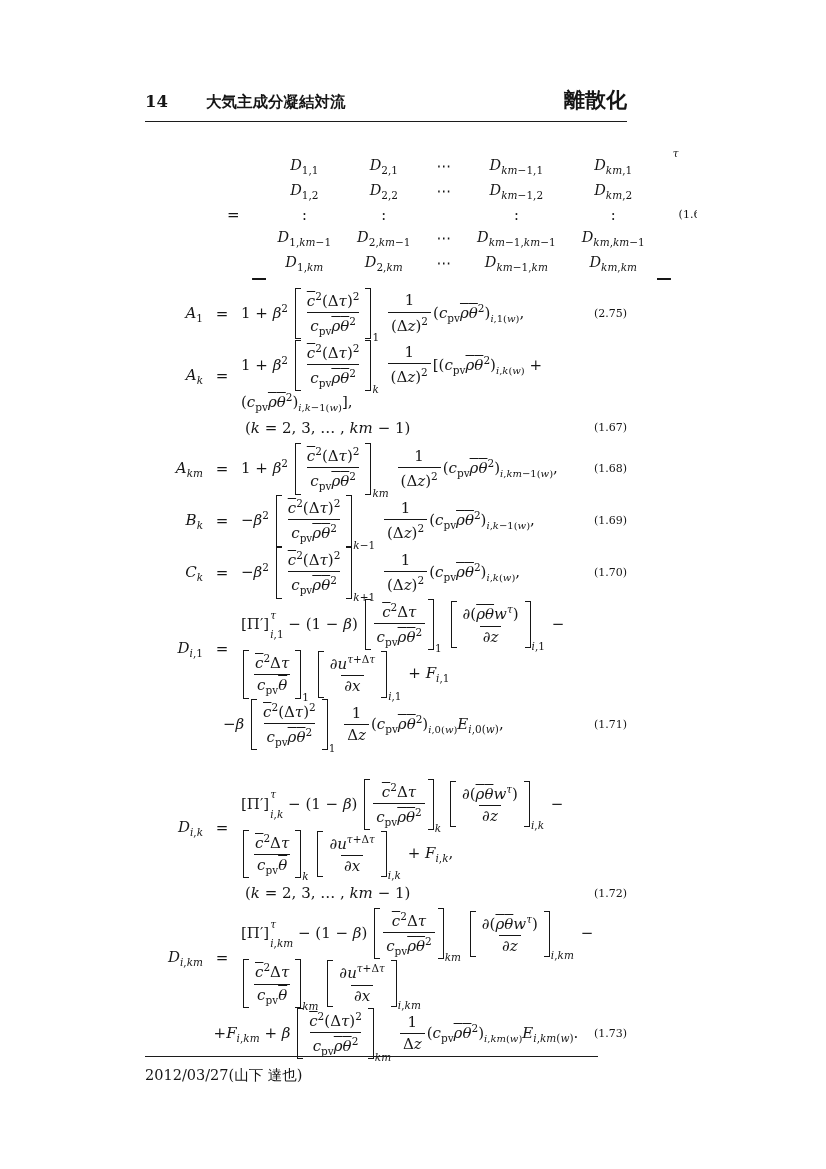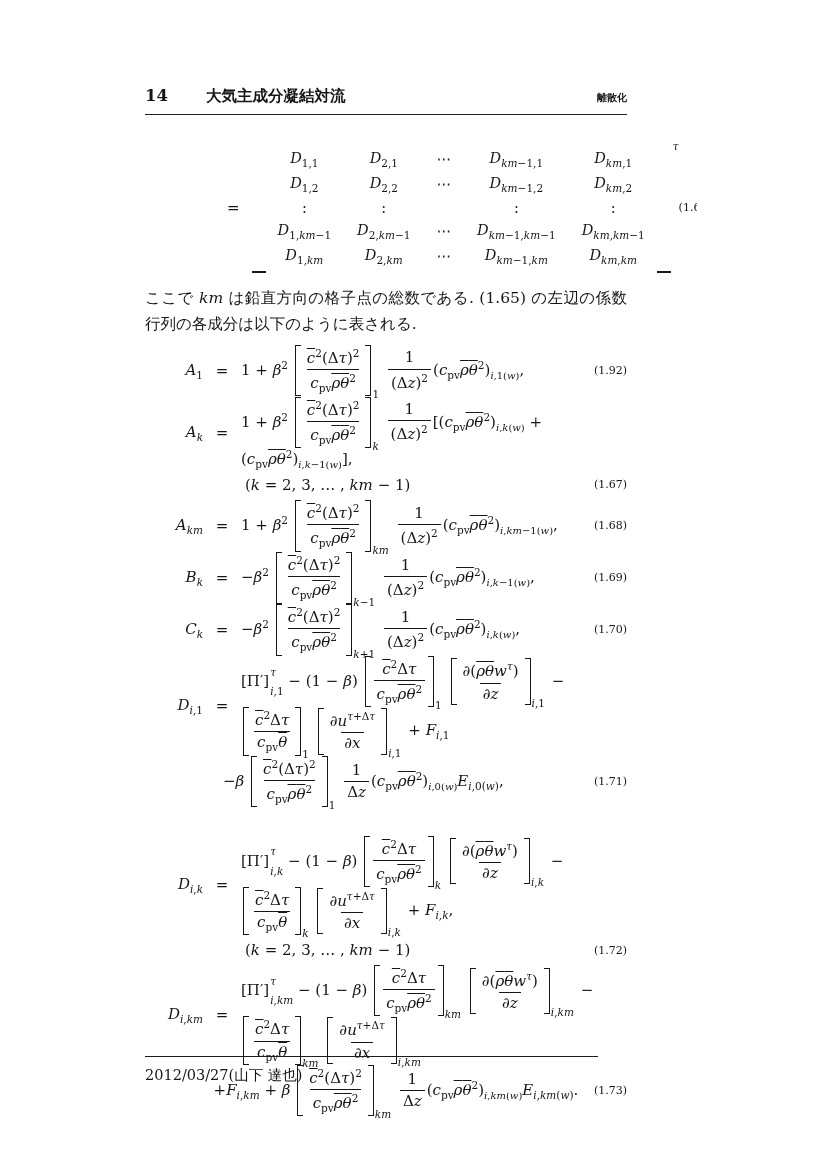--- a/index.html
+++ b/index.html
@@ -3,21 +3,21 @@
 <meta charset="utf-8">
 <style>
   html,body{margin:0;padding:0;background:#ffffff;}
   .page{position:relative;width:697px;height:1169px;background:#fff;color:#161616;
         font-family:"DejaVu Serif","Liberation Serif",serif;box-sizing:border-box;
         padding:86px 70px 0 145px;overflow:hidden;}
   
   .hdr{display:flex;align-items:baseline;padding-bottom:7px;border-bottom:1.6px solid #1c1c1c;}
   .pageno{font-weight:bold;font-size:16.5px;}
   .htitle{margin-left:38px;font-size:15.5px;font-family:"DejaVu Sans","Liberation Sans",sans-serif;font-weight:600;}
-  .hsection{margin-left:auto;font-size:10px;font-family:Liberation Sans, sans-serif;font-weight:600;}
+  .hsection{margin-left:auto;font-size:21px;font-family:Liberation Sans, sans-serif;font-weight:600;}
   
   .matrix-block{display:flex;align-items:center;margin-top:28px;font-size:14.5px;}
   .meq{margin-left:82px;margin-right:12px;font-size:15px;}
   .mwrap{display:flex;align-items:flex-end;}
   .mparen{width:13px;border:1.7px solid #161616;}
   .mpl{border-right:none;border-radius:14px 0 0 14px;}
   .mpr{border-left:none;border-radius:0 14px 14px 0;}
   .mgrid{display:grid;grid-template-columns:repeat(5,auto);column-gap:26px;row-gap:6px;
          justify-items:center;align-items:center;padding:7px 12px;}
   .mtau{font-size:10.5px;font-style:italic;align-self:flex-start;margin:-3px 0 0 2px;}
@@ -94,41 +94,40 @@
           <span>⋯</span>
           <span><i>D</i><sub><i>km</i>−1,<i>km</i></sub></span>
           <span><i>D</i><sub><i>km</i>,<i>km</i></sub></span>
         </span>
       <span class="mparen mpr"></span>
     </span>
     <span class="mtau">τ</span>
     <span class="eqno">(1.65)</span>
   </div>
 
-  <p class="para">ここで <i>km</i> は鉛直方向の格子点の総数である. (1.65) の左辺の係数行列の各成分は以下のように表される.</p>
 
   <div class="equations" id="equations">
       <div class="eqline">
         <span class="elhs"><i>A</i><sub>1</sub></span>
         <span class="erel">=</span>
         <span class="erhs">1 + <i>β</i><sup>2</sup> <span class="gw">
             <span class="gb">
               <span class="sb sbl"></span>
               <span class="frac">
                 <span class="num"><i class="ov">c</i><sup>2</sup>(Δ<i>τ</i>)<sup>2</sup></span>
                 <span class="den"><i>c</i><sub>pv</sub><i class="ov">ρ</i><i class="ov">θ</i><sup>2</sup></span>
               </span>
               <span class="sb sbr"></span>
             </span>
             <sub class="gs">1</sub>
           </span> <span class="frac">
             <span class="num">1</span>
             <span class="den">(Δ<i>z</i>)<sup>2</sup></span>
           </span>(<i>c</i><sub>pv</sub><i class="ov">ρ</i><i class="ov">θ</i><sup>2</sup>)<sub class="ps"><i>i</i>,1(<i>w</i>)</sub>,</span>
-        <span class="eqno">(1.92)</span>
+        <span class="eqno">(2.75)</span>
       </div>
       <div class="eqline">
         <span class="elhs"><i>A</i><sub><i>k</i></sub></span>
         <span class="erel">=</span>
         <span class="erhs">1 + <i>β</i><sup>2</sup> <span class="gw">
             <span class="gb">
               <span class="sb sbl"></span>
               <span class="frac">
                 <span class="num"><i class="ov">c</i><sup>2</sup>(Δ<i>τ</i>)<sup>2</sup></span>
                 <span class="den"><i>c</i><sub>pv</sub><i class="ov">ρ</i><i class="ov">θ</i><sup>2</sup></span>

